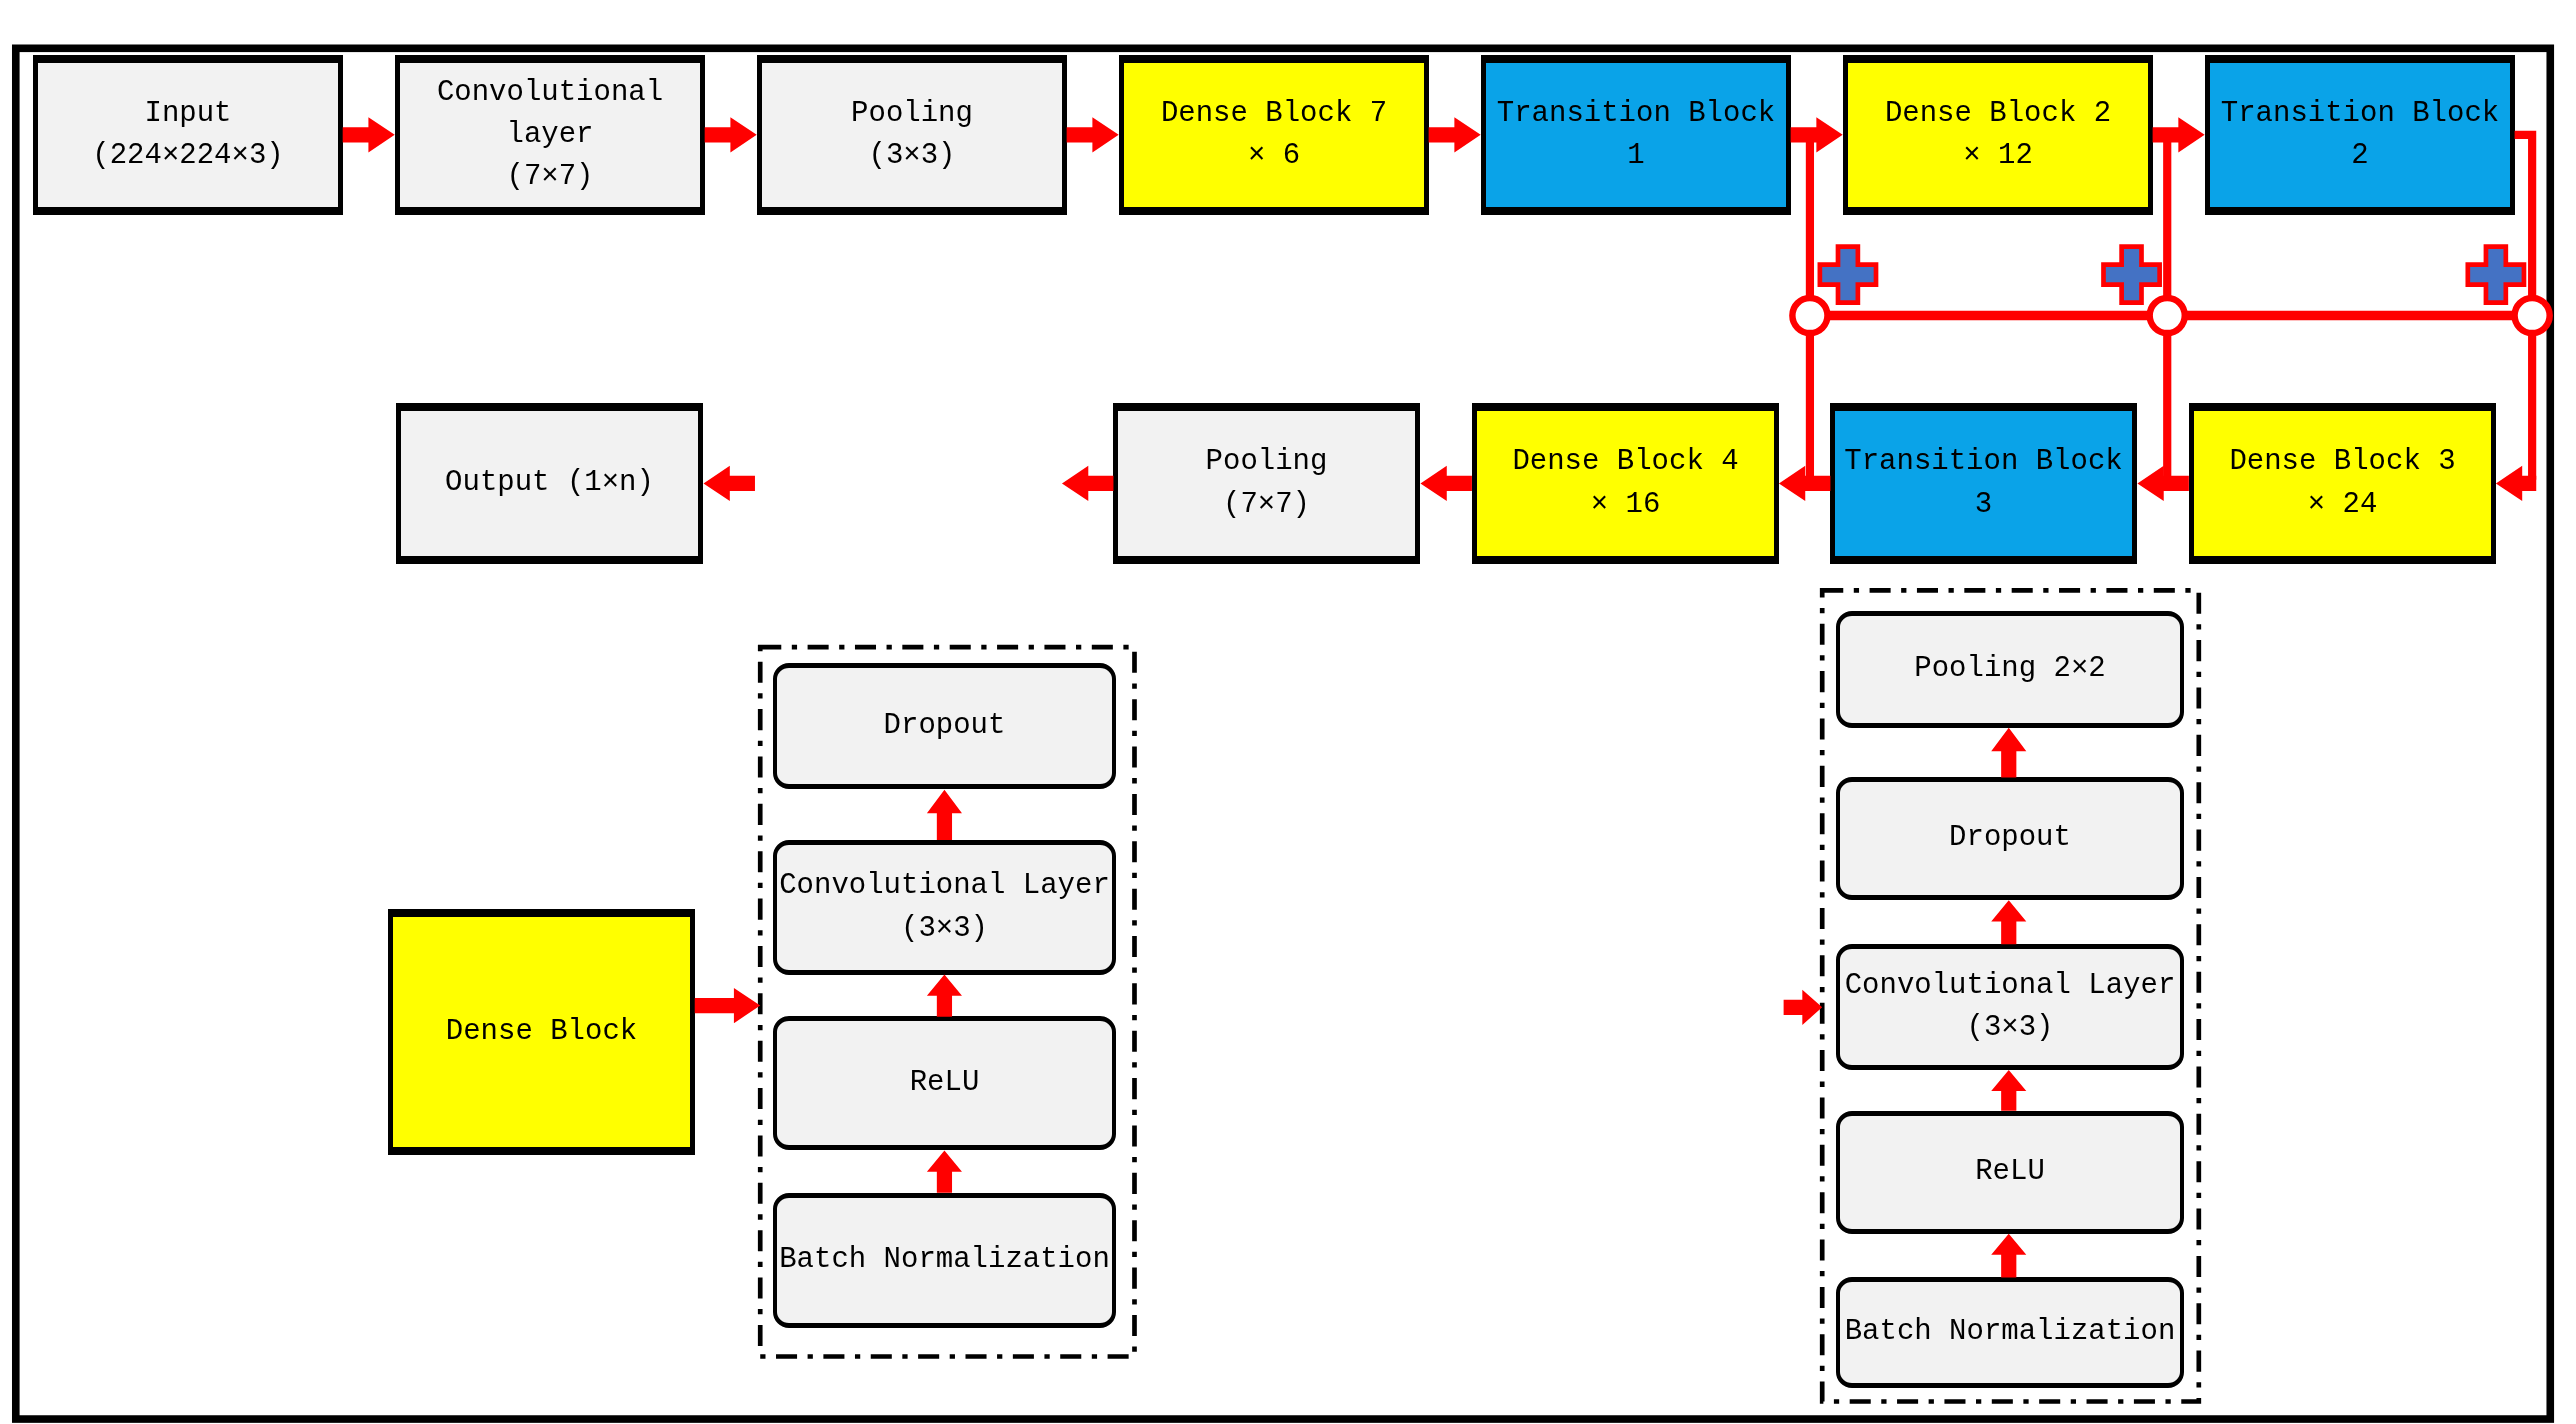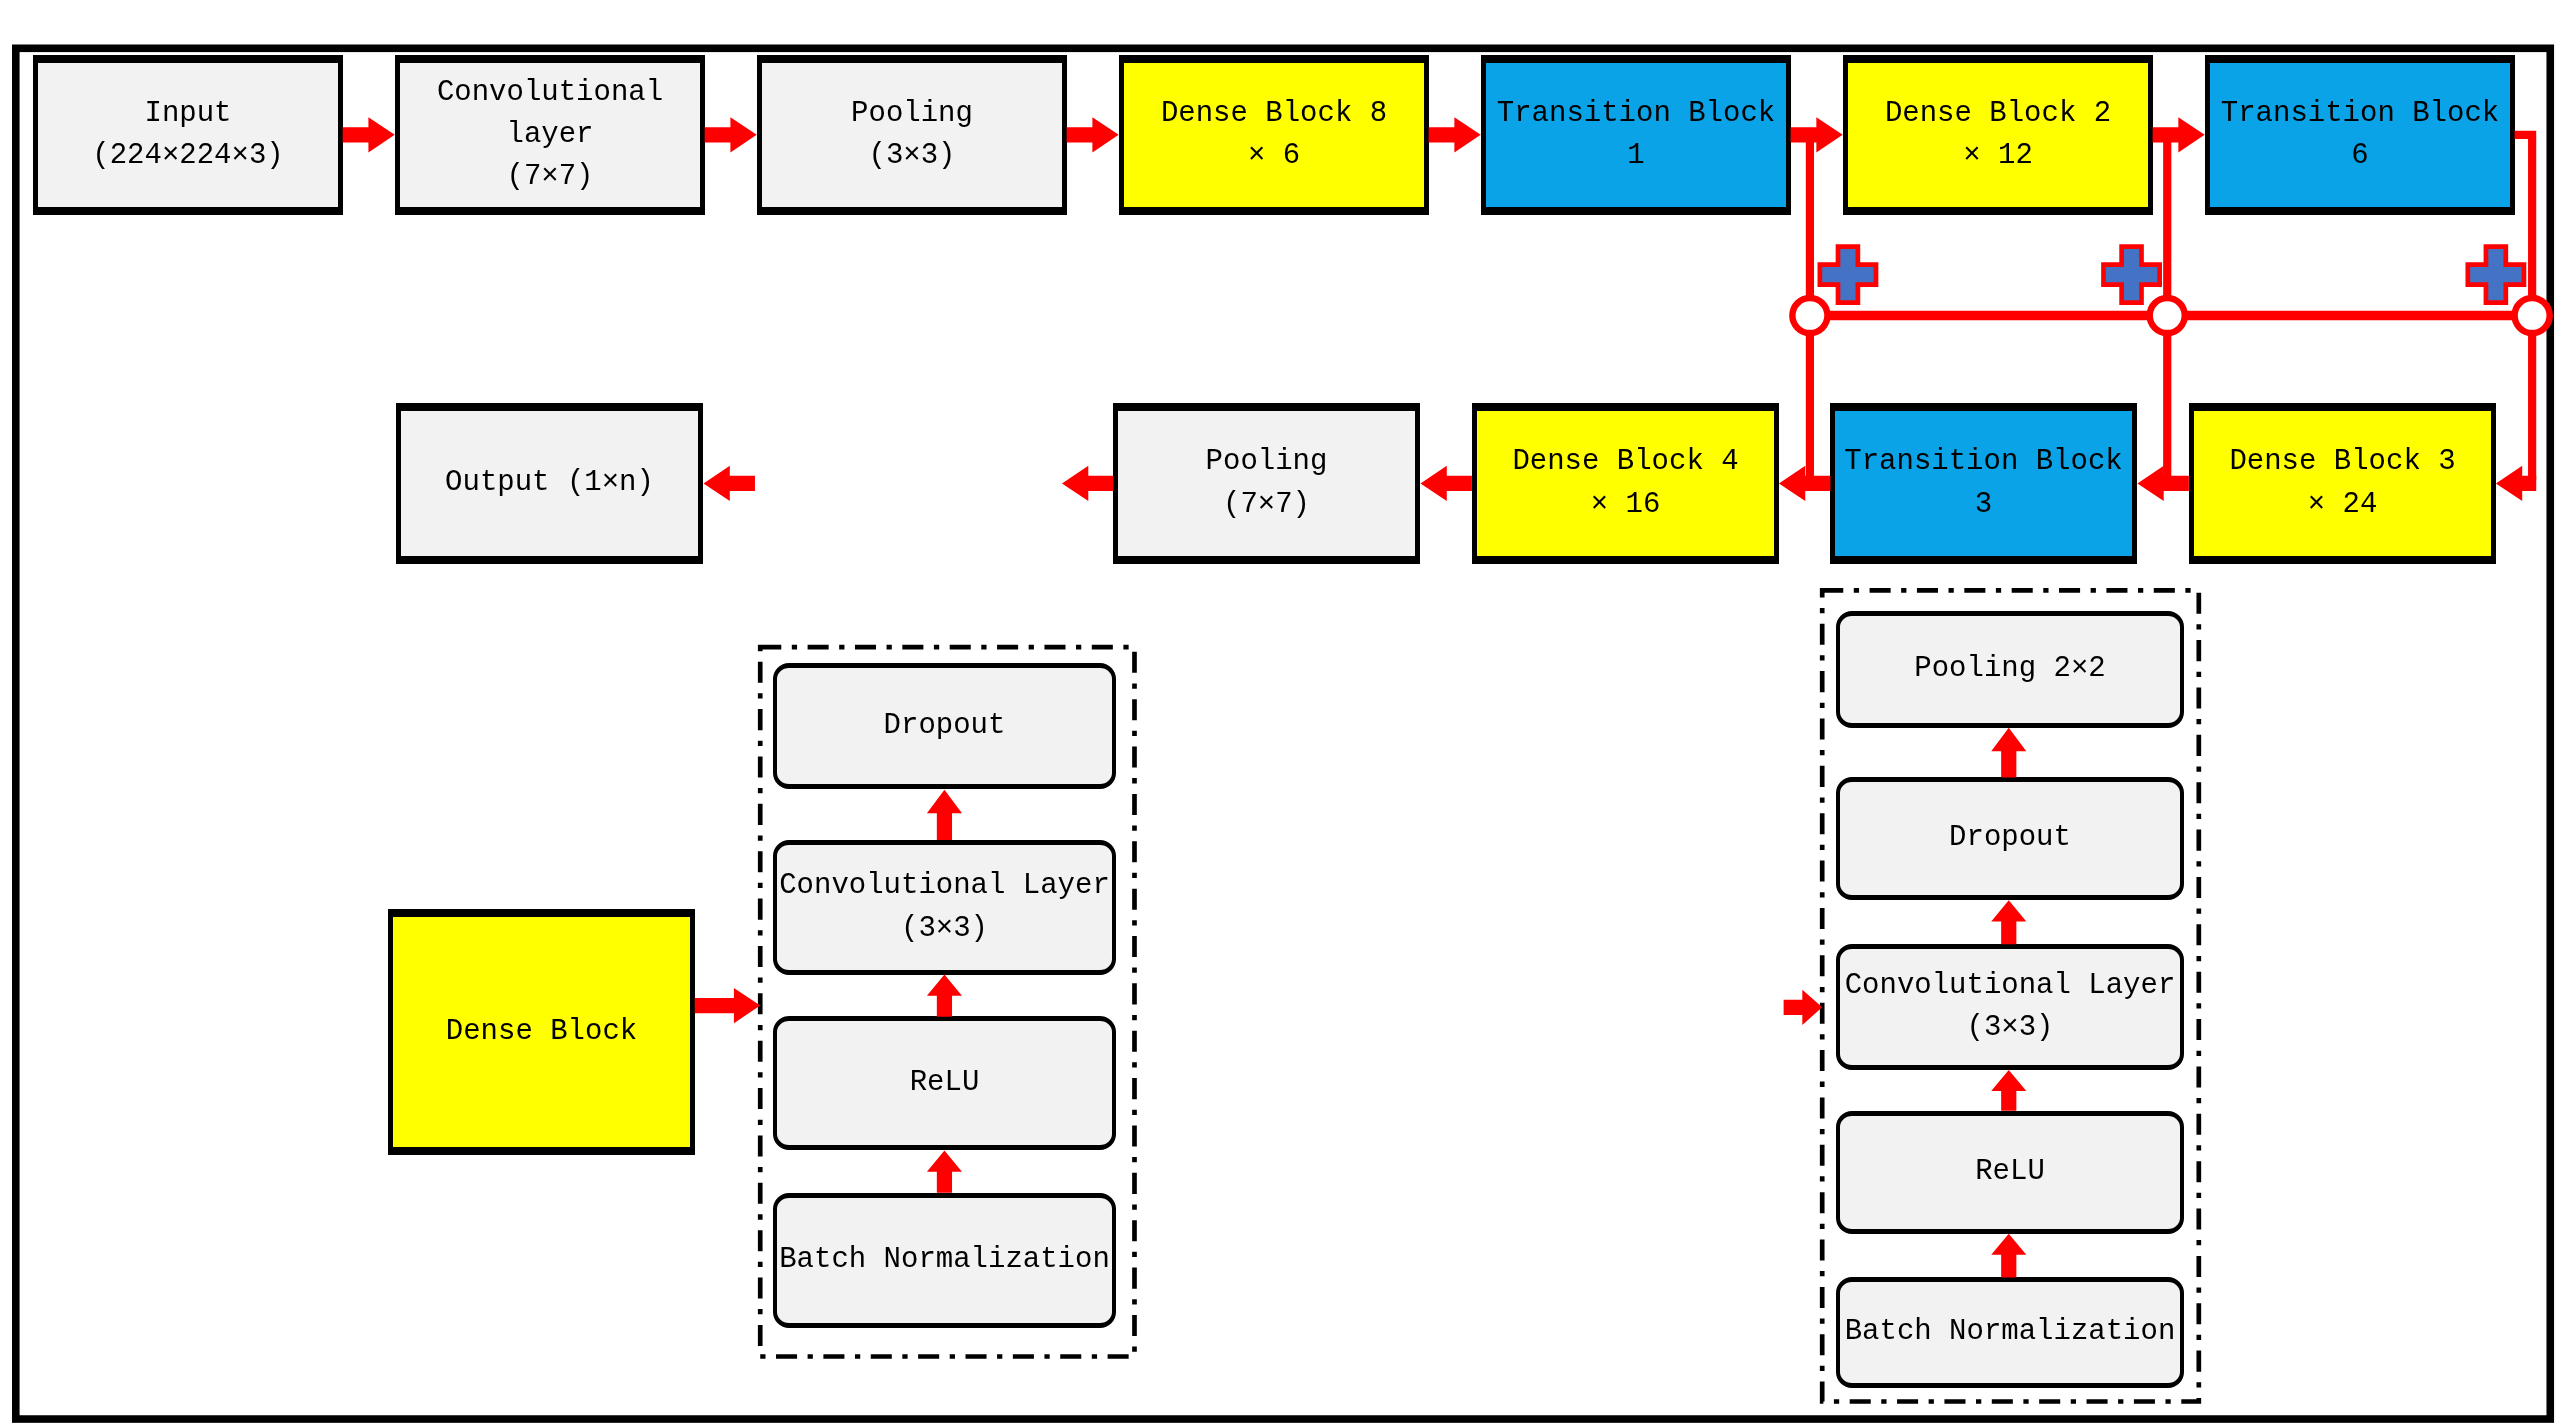--- a/index.html
+++ b/index.html
@@ -28,32 +28,32 @@
   </div>
   <div class="box r1" style="left:395px">
     <span class="t">Convolutional layer</span>
     <span class="t">(7×7)</span>
   </div>
   <div class="box r1" style="left:757px">
     <span class="t">Pooling</span>
     <span class="t">(3×3)</span>
   </div>
   <div class="box r1 yellow" style="left:1119px">
-    <span class="t">Dense Block 8</span>
+    <span class="t">Dense Block 7</span>
     <span class="t">× 6</span>
   </div>
   <div class="box r1 blue" style="left:1481px">
     <span class="t">Transition Block 1</span>
   </div>
   <div class="box r1 yellow" style="left:1843px">
     <span class="t">Dense Block 2</span>
     <span class="t">× 12</span>
   </div>
   <div class="box r1 blue" style="left:2205px">
-    <span class="t">Transition Block 6</span>
+    <span class="t">Transition Block 2</span>
   </div>
 
   <div class="box r2" style="left:396px">
     <span class="t">Output (1×n)</span>
   </div>
   <div class="box r2" style="left:1113px">
     <span class="t">Pooling</span>
     <span class="t">(7×7)</span>
   </div>
   <div class="box r2 yellow" style="left:1472px">

